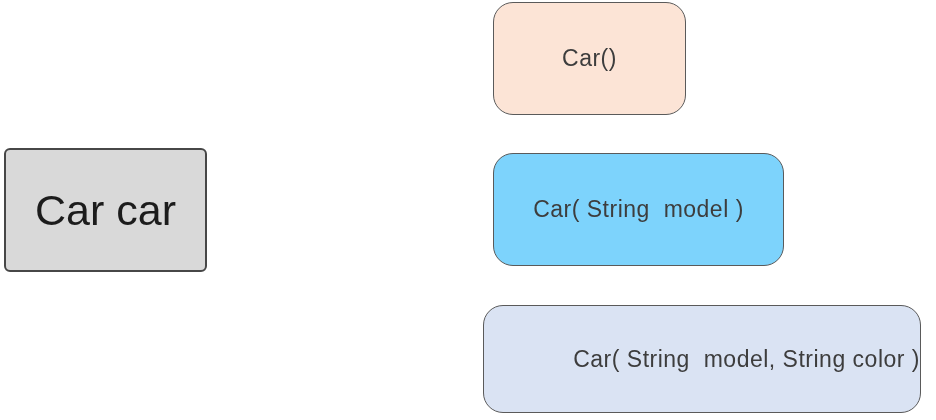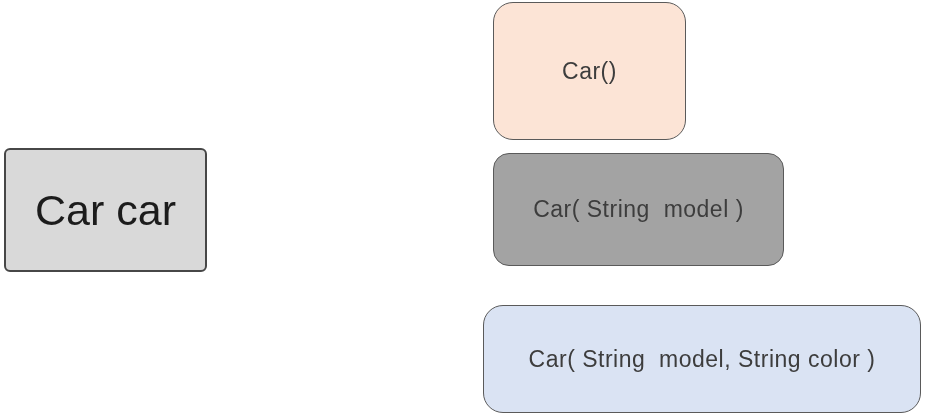--- a/index.html
+++ b/index.html
@@ -47,53 +47,54 @@
     left: 274px;
     top: 188px;
     font-size: 40px;
     color: #1c1c1c;
     white-space: pre;
   }
   .ctor-default {
     left: 493px;
     top: 2px;
     width: 193px;
-    height: 138px;
+    height: 113px;
     border: 1.5px solid #5a5a5a;
   }
   .ctor-one-arg {
     left: 493px;
     top: 153px;
     width: 291px;
     height: 113px;
     border: 1.5px solid #5a5a5a;
   }
   .ctor-two-arg {
     left: 483px;
     top: 305px;
     width: 438px;
     height: 108px;
     border: 1.5px solid #5a5a5a;
+    justify-content: flex-end;
   }
 </style>
 </head>
 <body>
 
 <div class="canvas">
 
   <div class="shape variable-box" style="background: rgb(217, 217, 217);">
     <span class="label">Car car</span>
   </div>
 
 
   <div class="shape ctor-default" style="background: rgb(252, 228, 214);">
     <span class="label">Car()</span>
   </div>
 
-  <div class="shape ctor-one-arg" style="background: #a3a3a3; border-radius: 16px;">
+  <div class="shape ctor-one-arg" style="background: #7dd3fc;">
     <span class="label">Car( String  model )</span>
   </div>
 
   <div class="shape ctor-two-arg" style="background: rgb(218, 227, 243);">
     <span class="label">Car( String  model, String color )</span>
   </div>
 
 </div>
 
 </body></html>

